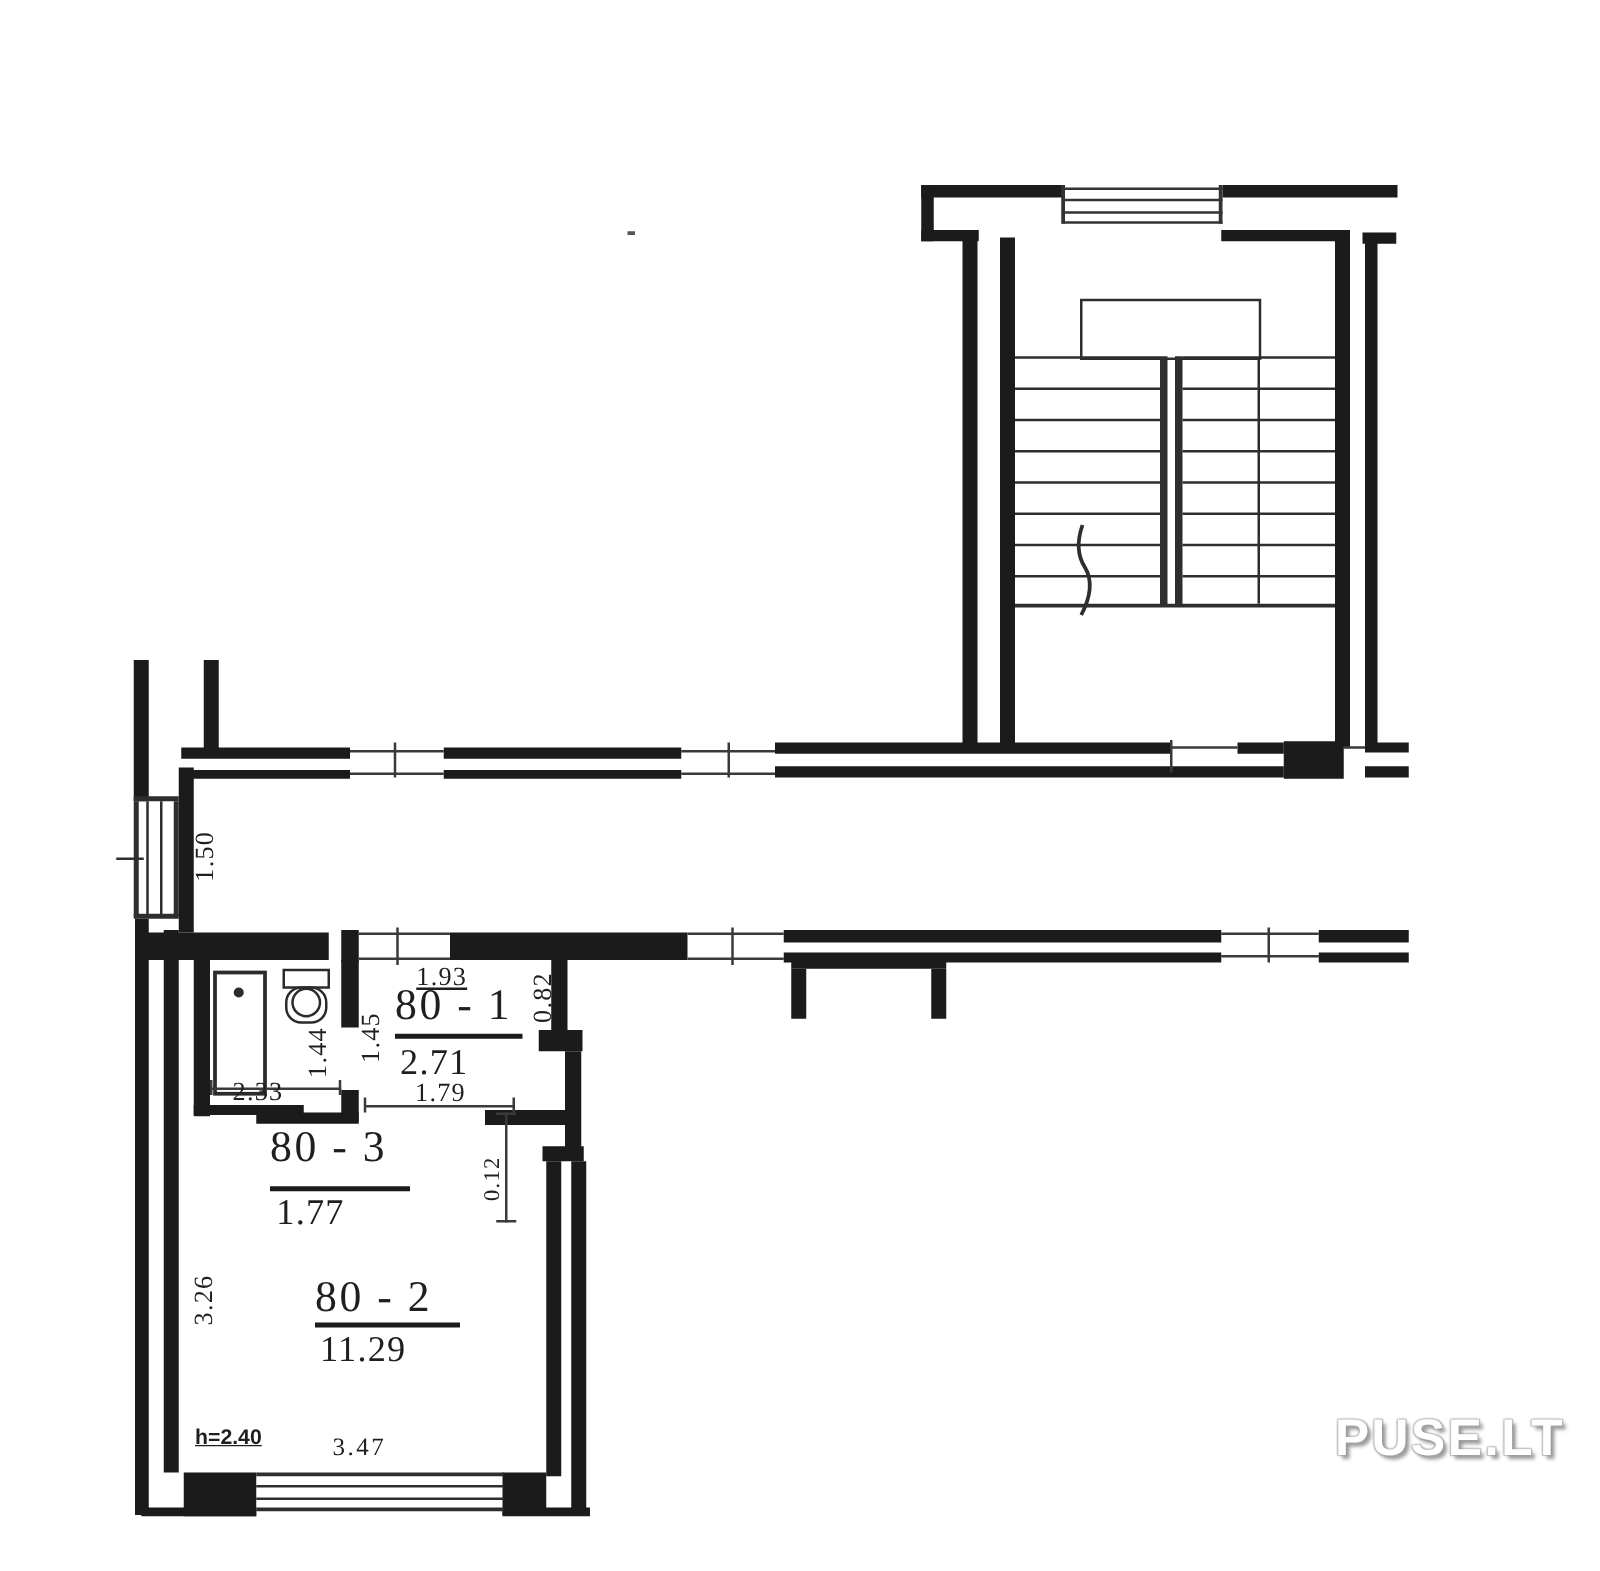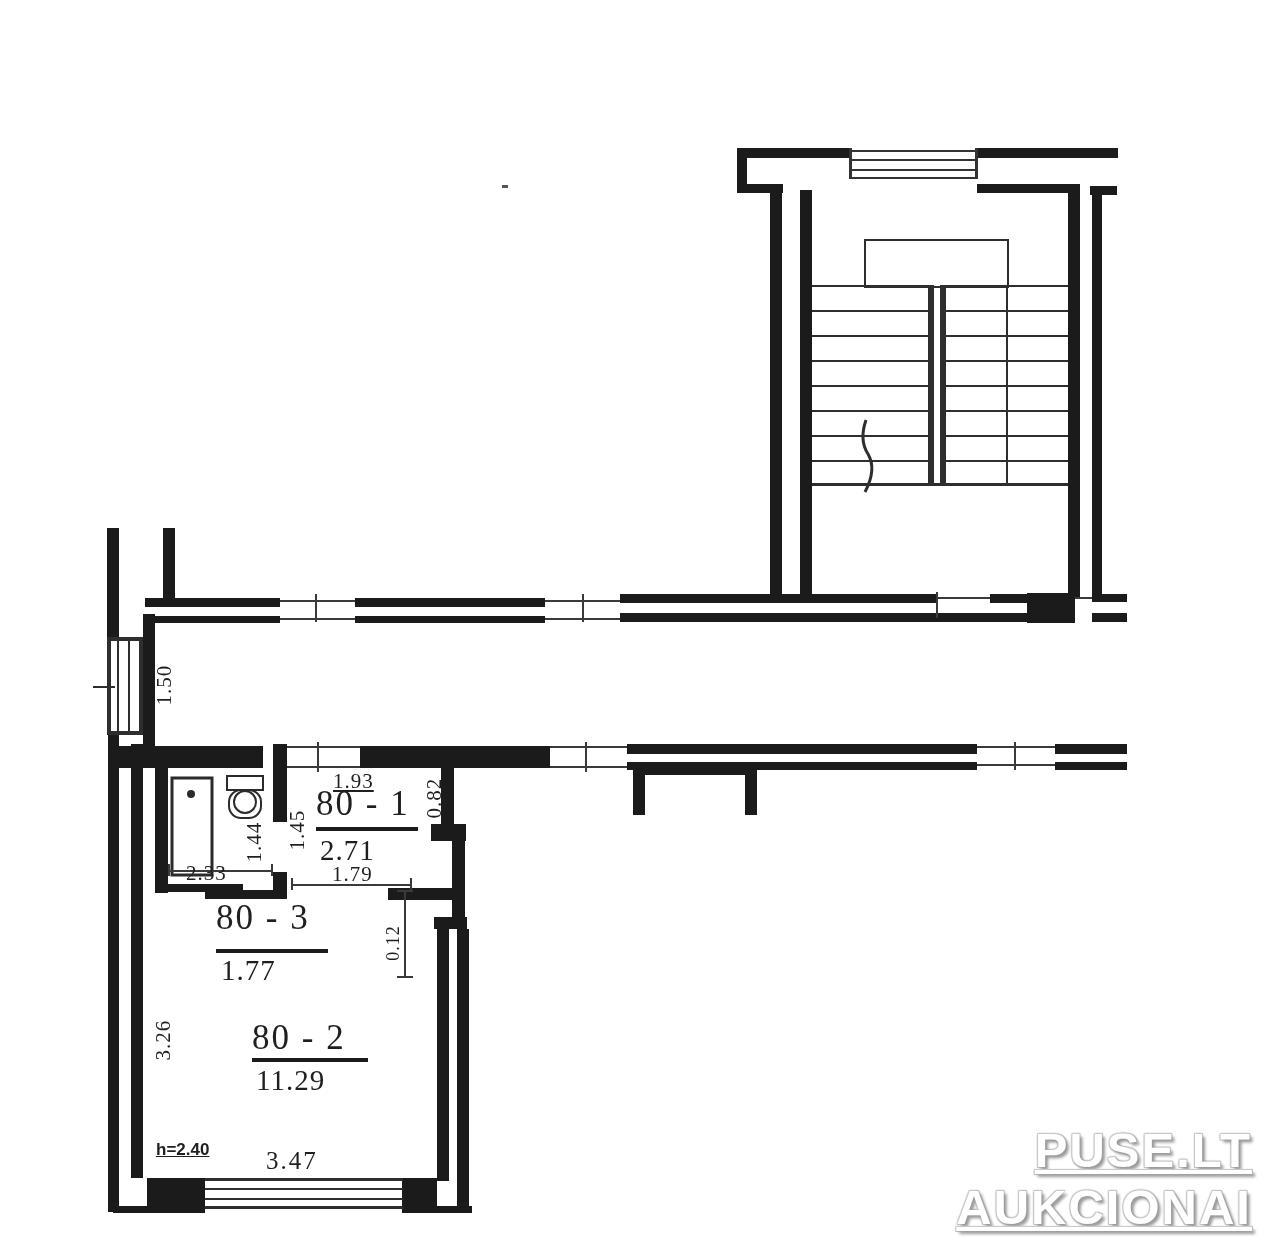--- a/index.html
+++ b/index.html
@@ -17,29 +17,29 @@
   }
   #plan-svg{position:absolute;left:0;top:0;}
   .lbl{position:absolute;white-space:nowrap;color:var(--text);line-height:1;}
   .dim{font-size:21px;letter-spacing:1px;}
   .dim-sm{font-size:18px;letter-spacing:1px;}
   .room-no{font-size:35px;letter-spacing:2px;}
   .room-area{font-size:29px;letter-spacing:1px;}
   .rot{transform:translate(-50%,-50%) rotate(-90deg);transform-origin:center center;}
   .fraction-line{position:absolute;background:var(--wall);height:4px;}
   .bold-dim{font-family:"Liberation Sans", sans-serif;font-weight:bold;font-size:17px;text-decoration:underline;}
-  .dim-347{font-size:25px;letter-spacing:2px;}
+  .dim-347{font-size:20px;letter-spacing:2px;}
   #watermark{
     position:absolute;right:28px;top:1122px;text-align:right;
     font-family:"Liberation Sans", sans-serif;font-weight:800;
     color:var(--wm);line-height:57px;letter-spacing:2px;
     text-shadow:3px 3px 3px var(--wmshadow), -1px -1px 1px #c9c9c9,
                 1px -1px 1px #bdbdbd, -1px 1px 1px #bdbdbd, 0 0 2px #aaaaaa;
   }
-  #watermark .wm-line{font-size:49px;text-decoration:underline;}
+  #watermark .wm-line{font-size:41px;}
 </style>
 </head>
 <body>
 
 <div id="canvas">
 
   <svg id="plan-svg" width="1280" height="1257" viewBox="0 0 1280 1257">
 
     <g fill="#1b1b1b">
       <rect x="737" y="148" width="113" height="10"></rect>
@@ -235,16 +235,15 @@
   <div class="fraction-line" style="left:252px;top:1058px;width:116px;"></div>
   <div class="lbl room-area" style="left:256px;top:1066px;">11.29</div>
 
   <div class="lbl bold-dim" style="left:156px;top:1141px;">h=2.40</div>
   <div class="lbl dim-347" style="left:266px;top:1148px;">3.47</div>
 
   <div class="lbl dim rot" style="left:164px;top:685px;">1.50</div>
 
   <div id="watermark">
     <div class="wm-line">PUSE.LT</div>
-    <div class="wm-line">AUKCIONAI</div>
   </div>
 
 </div>
 
 </body></html>

